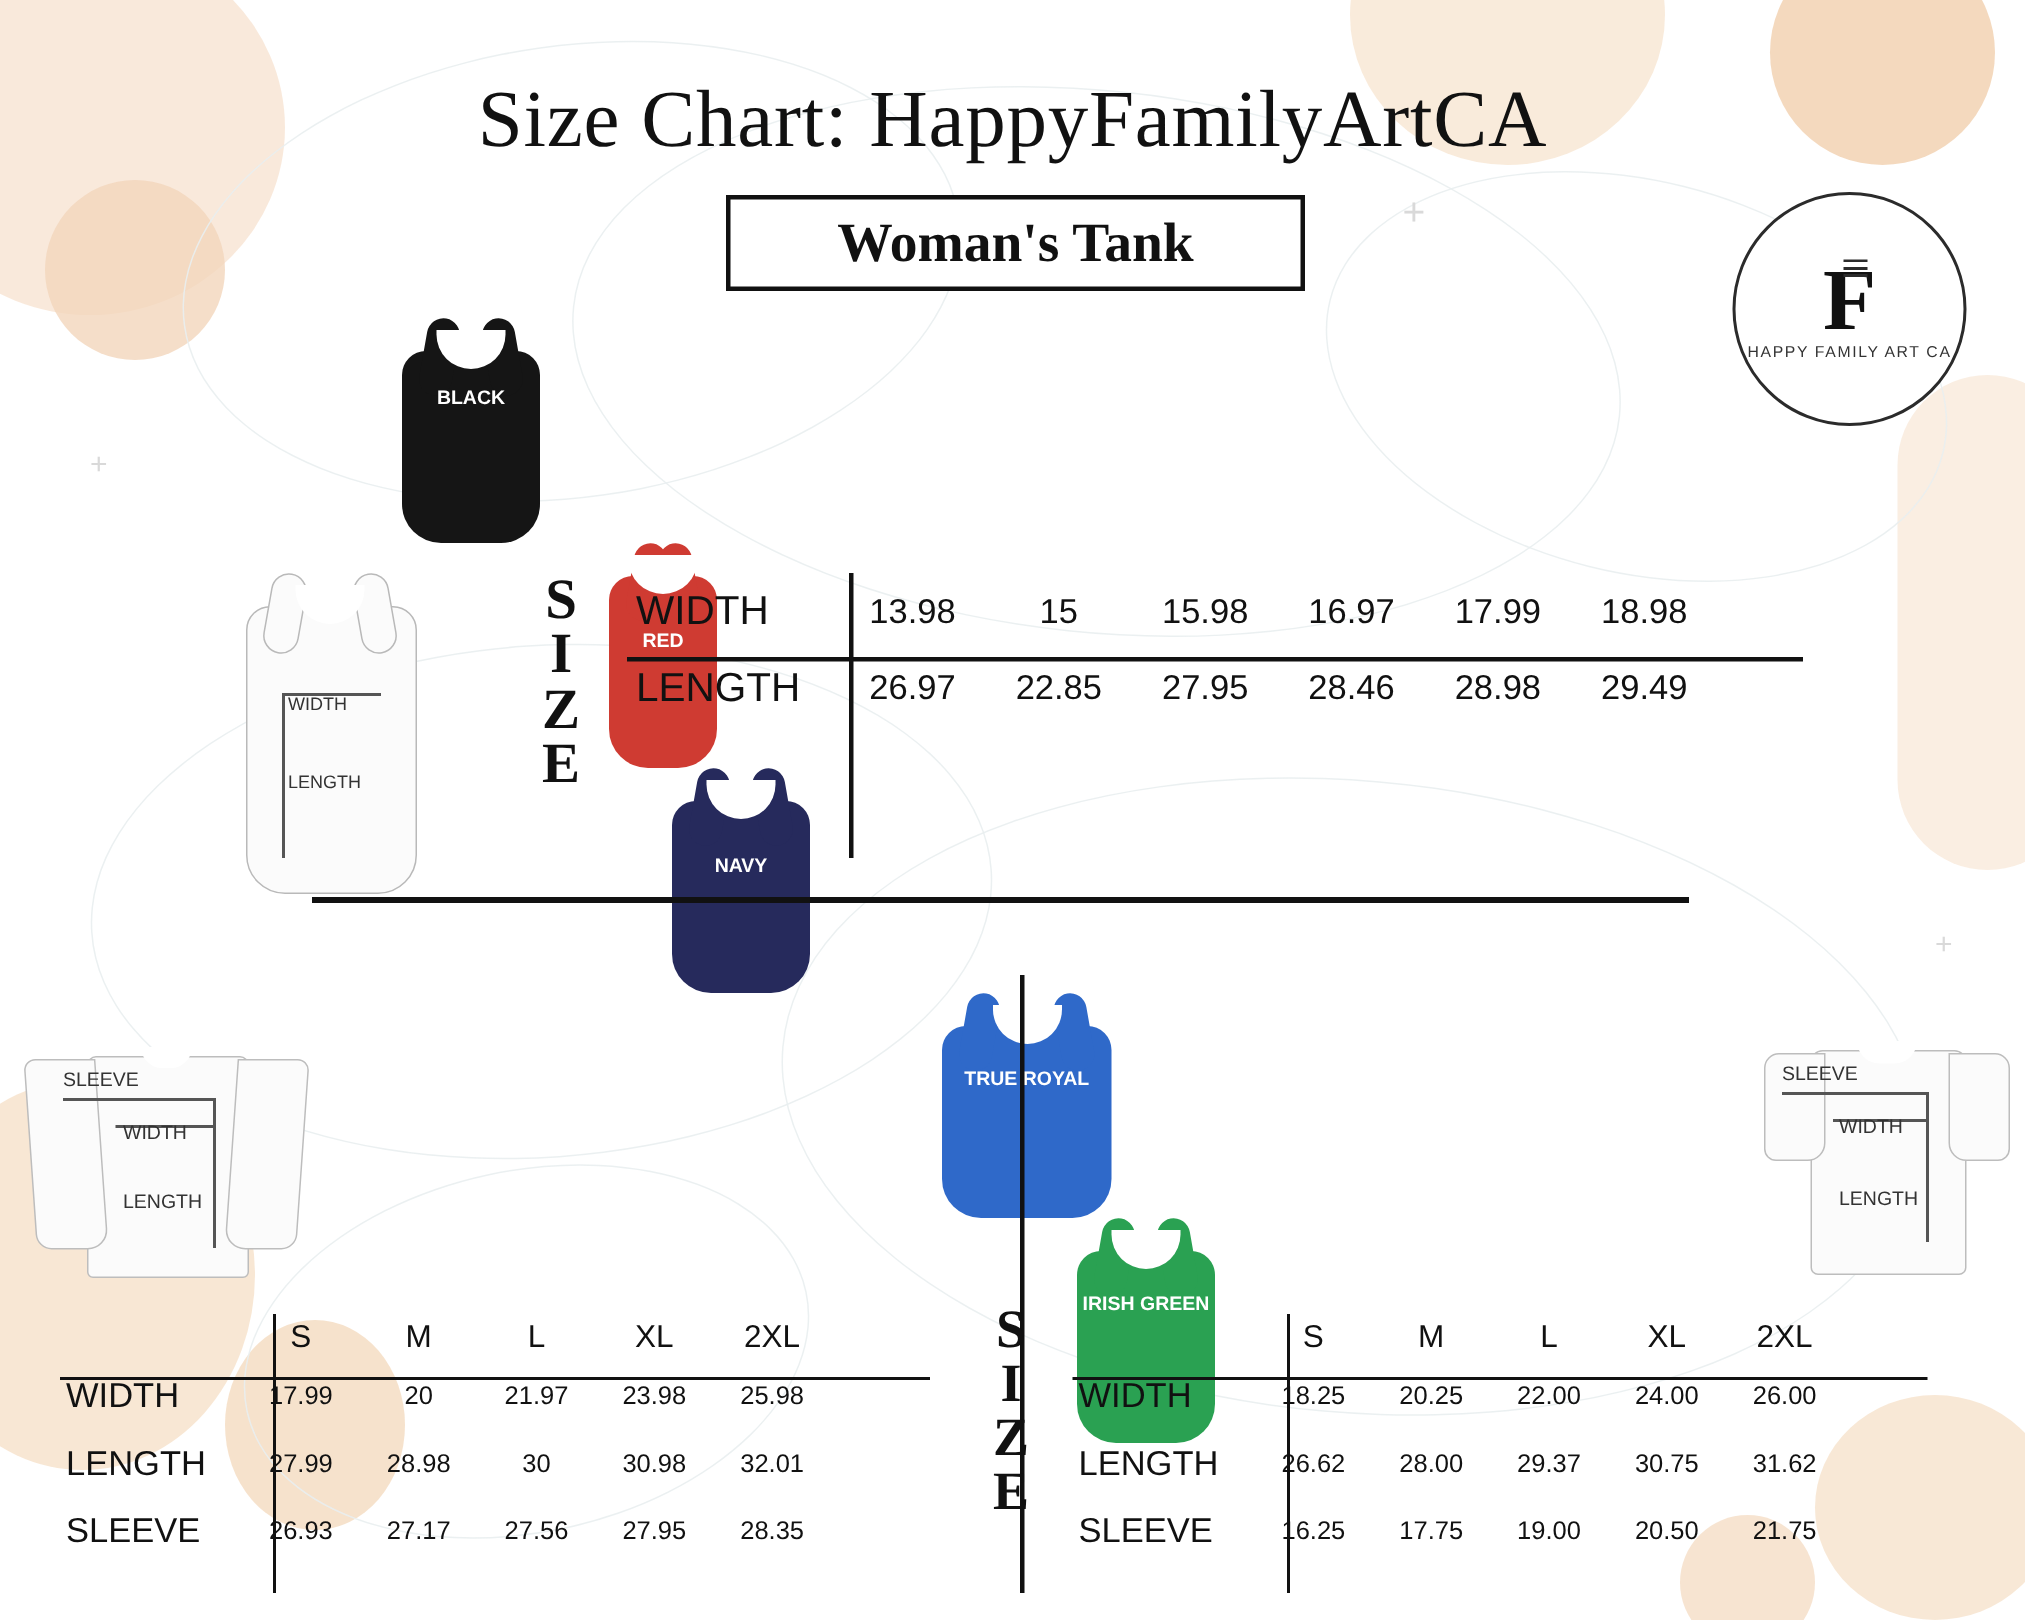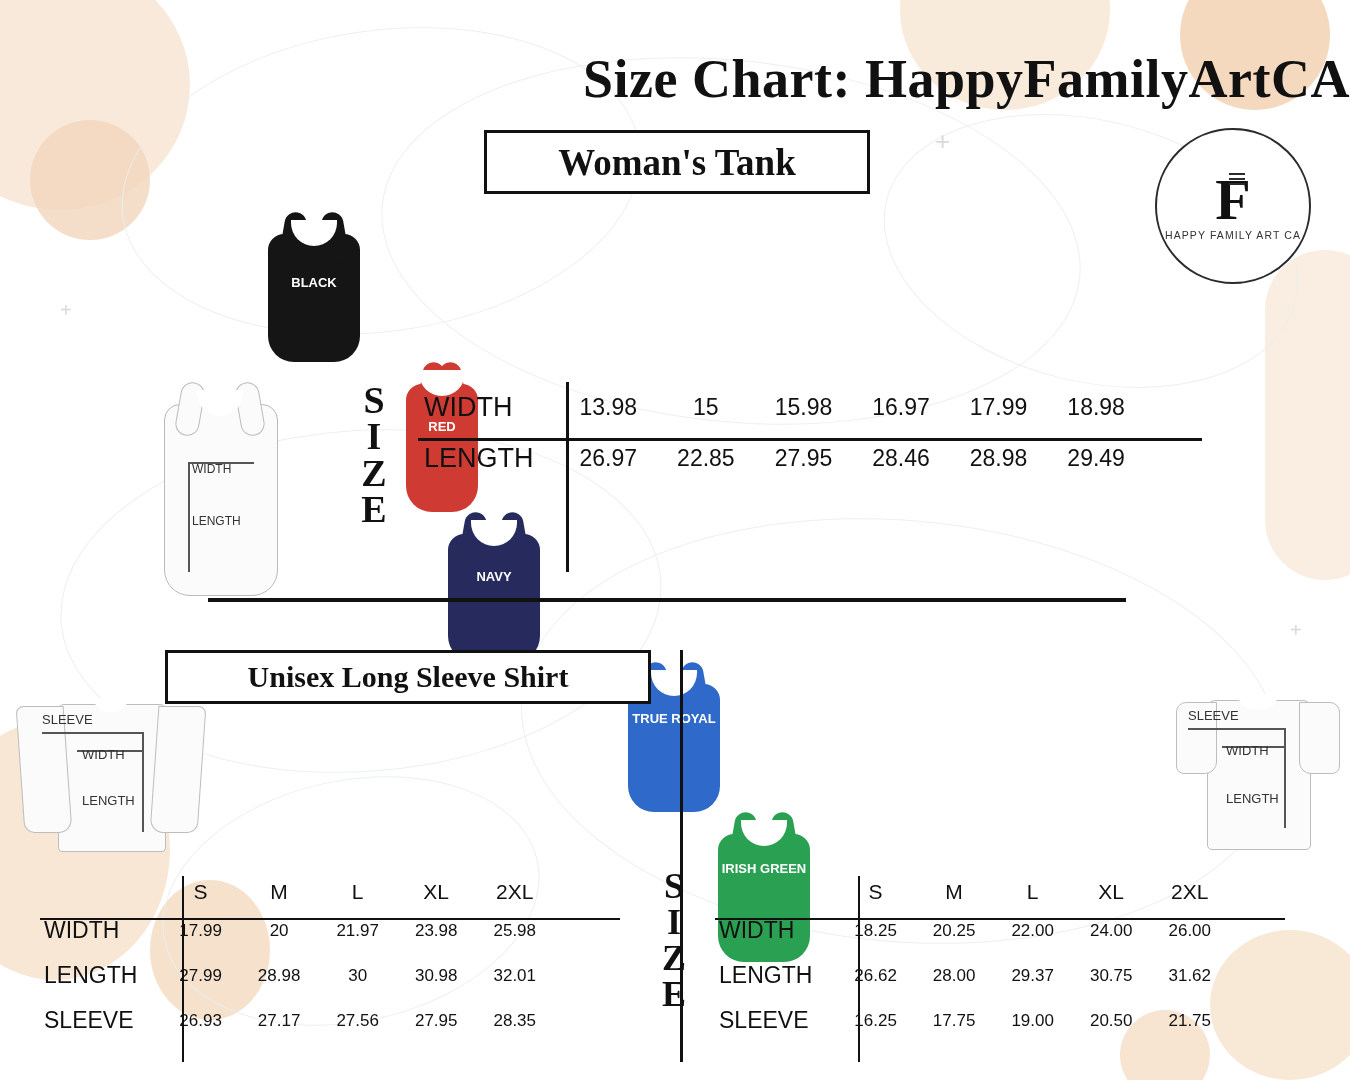--- a/index.html
+++ b/index.html
@@ -27,22 +27,22 @@
   .s3{width:600px;height:340px;left:60px;top:430px;transform:rotate(-4deg);}
   .s4{width:760px;height:420px;left:520px;top:520px;transform:rotate(5deg);}
   .s5{width:420px;height:260px;left:880px;top:120px;transform:rotate(14deg);}
   .s6{width:380px;height:240px;left:160px;top:780px;transform:rotate(-12deg);}
   .plus{position:absolute;color:#d9d9d9;font-size:26px;line-height:1;}
 
   .wrap{position:relative;z-index:2;width:1350px;height:1080px;}
 
   
   .title{
-    position:absolute;top:48px;left:0;width:1350px;text-align:right;
-    font-family:"Liberation Serif", serif;font-weight:bold;font-size:54px;letter-spacing:.5px;
+    position:absolute;top:48px;left:0;width:1350px;text-align:center;
+    font-family:"Liberation Serif", serif;font-weight:normal;font-size:54px;letter-spacing:.5px;
   }
   .sectionbox{
     position:absolute;border:3px solid #111;background:#fff;
     display:flex;align-items:center;justify-content:center;
     font-family:"Liberation Serif", serif;font-weight:bold;
   }
   #tank-heading{left:484px;top:130px;width:380px;height:58px;font-size:37px;}
   #ls-heading{left:165px;top:650px;width:480px;height:48px;font-size:30px;}
   #cc-heading{left:707px;top:650px;width:480px;height:48px;font-size:30px;}
 
@@ -153,39 +153,39 @@
     <div class="mark">F</div>
     <div class="lname">HAPPY FAMILY ART CA</div>
   </div>
 
   <div class="garment tank" style="left:268px;top:212px;width:92px;height:150px;">
     <div class="body" style="background:#151515"></div>
       <div class="strapL" style="background:#151515"></div>
       <div class="strapR" style="background:#151515"></div>
       <div class="neck"></div>
       <div class="tag"></div>
-    <div class="gl light" style="top:64px;">BLACK</div>
+    <div class="gl light" style="top:46px;">BLACK</div>
   </div>
   <div class="garment tank" style="left:358px;top:212px;width:72px;height:150px;margin-left:48px;">
     <div class="body" style="background:#cf3b32"></div>
       <div class="strapL" style="background:#cf3b32"></div>
       <div class="strapR" style="background:#cf3b32"></div>
       <div class="neck"></div>
       <div class="tag"></div>
     <div class="gl light" style="top:58px;">RED</div>
   </div>
   <div class="garment tank" style="left:448px;top:212px;width:92px;height:150px;">
     <div class="body" style="background:#262a5c"></div>
       <div class="strapL" style="background:#262a5c"></div>
       <div class="strapR" style="background:#262a5c"></div>
       <div class="neck"></div>
       <div class="tag"></div>
     <div class="gl light" style="top:58px;">NAVY</div>
   </div>
-  <div class="garment tank" style="left:628px;top:212px;width:92px;height:150px;">
+  <div class="garment tank" style="left:628px;top:212px;width:113px;height:150px;">
     <div class="body" style="background:#2f69c9"></div>
       <div class="strapL" style="background:#2f69c9"></div>
       <div class="strapR" style="background:#2f69c9"></div>
       <div class="neck"></div>
       <div class="tag"></div>
     <div class="gl light" style="top:50px;">TRUE ROYAL</div>
   </div>
   <div class="garment tank" style="left:718px;top:212px;width:92px;height:150px;">
     <div class="body" style="background:#2aa152"></div>
       <div class="strapL" style="background:#2aa152"></div>
@@ -232,21 +232,20 @@
       <td>26.97</td>
       <td>22.85</td>
       <td>27.95</td>
       <td>28.46</td>
       <td>28.98</td>
       <td>29.49</td>
     </tr>
   </tbody>
     </table>
 
-  <div class="sectionbox" id="ls-heading">Unisex Long Sleeve Shirt</div>
 
   <div class="diagram ls" style="left:22px;top:690px;width:178px;height:160px;">
     <div class="torso" style="background:#fbfbfb;border:1.5px solid #bdbdbd"></div>
     <div class="slvL" style="background:#fbfbfb;border:1.5px solid #bdbdbd"></div>
     <div class="slvR" style="background:#fbfbfb;border:1.5px solid #bdbdbd"></div>
     <div class="collar"></div>
     <div class="measure-line" style="left:20px;top:42px;width:100px;height:1.5px;"></div>
     <div class="measure-line" style="left:55px;top:60px;width:65px;height:1.5px;"></div>
     <div class="measure-line" style="left:120px;top:42px;width:1.5px;height:100px;"></div>
     <div class="lbl" style="left:20px;top:22px;">SLEEVE</div>

